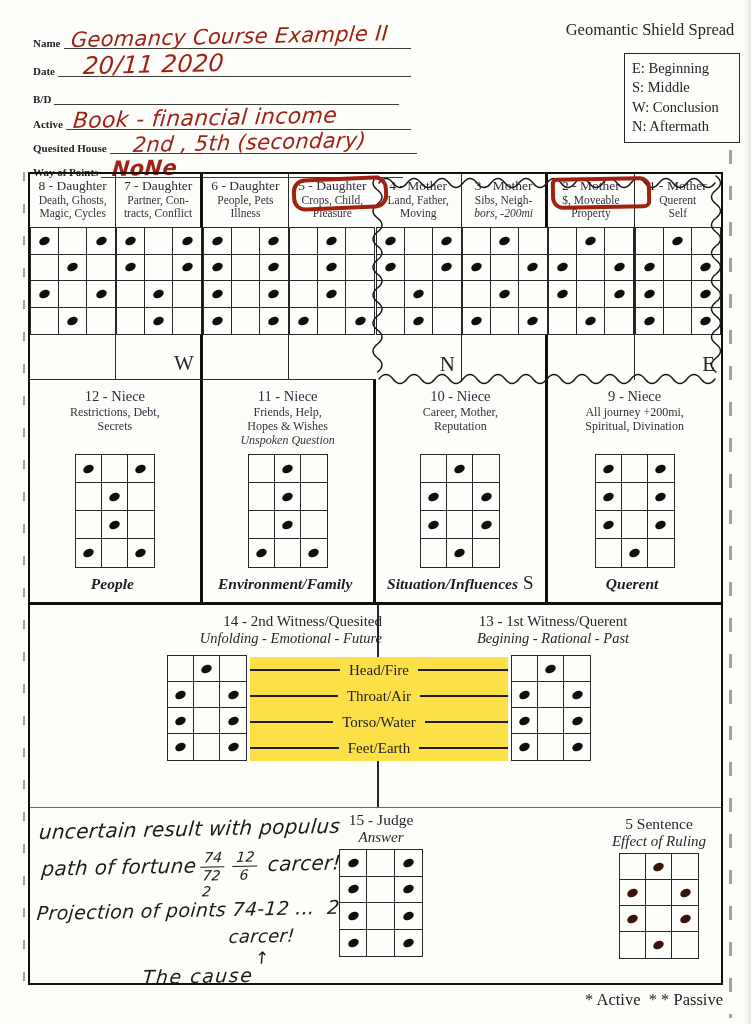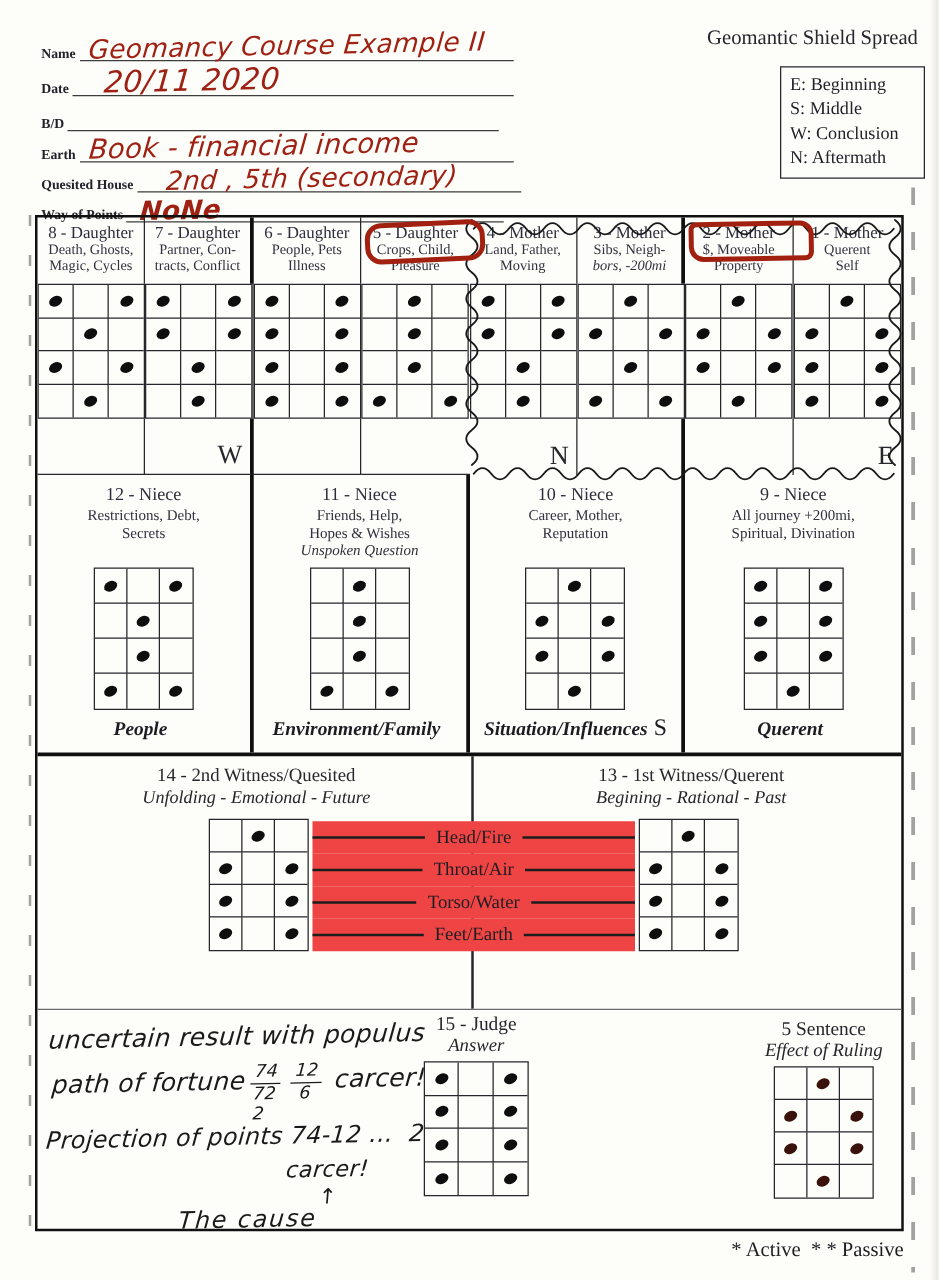--- a/index.html
+++ b/index.html
@@ -71,26 +71,26 @@
   .f-judge{width:82px;height:106px;margin:3px auto 0;}
   .f-sentence{width:78px;height:104px;margin:3px auto 0;}
   .f-sentence .dot{background:#3a120b;}
 
   
   .witness-box{position:relative;height:205px;border-top:3px solid #101010;box-sizing:border-box;}
   .w-divider{position:absolute;left:347px;top:0;bottom:0;width:1.5px;background:#26262b;}
   .w-head{position:absolute;text-align:center;}
   .w-title{font-size:15px;color:#26262c;}
   .w-sub{font-size:14.5px;font-style:italic;color:#26262c;}
-  #w14-head{left:10px;top:8px;width:330px;}
+  #w14-head{left:22px;top:8px;width:330px;text-align:right;}
   #w13-head{left:358px;top:8px;width:330px;}
   #fig14{left:137px;top:50px;}
   #fig13{left:481px;top:50px;}
   .bl-row{position:absolute;left:220px;width:258px;height:26px;display:flex;
-          align-items:center;background:#ef4444;}
+          align-items:center;background:#fde047;}
   .bl-line{flex:1;height:1.4px;background:#1d1d1d;}
   .bl-text{padding:0 9px;font-size:15px;color:#1d1d22;white-space:nowrap;}
 
   
   .judge-row{position:relative;height:180px;border-top:1.5px solid #6a6a6a;box-sizing:border-box;}
   .block{position:absolute;text-align:center;}
   #judge-block{left:285px;top:3px;width:132px;}
   #sentence-block{left:558px;top:7px;width:142px;}
   .b-title{font-size:15.5px;color:#26262c;}
   .b-sub{font-size:15px;font-style:italic;color:#26262c;}
@@ -140,21 +140,21 @@
       <span class="fvalue hand" style="left:24px;font-size:24px;">20/11 2020</span>
     </span>
   </div>
   <div class="frow" id="row-bd">
     <span class="flabel">B/D</span>
     <span class="fline">
       <span class="fvalue hand"></span>
     </span>
   </div>
   <div class="frow" id="row-focus">
-    <span class="flabel">Earth</span>
+    <span class="flabel">Active</span>
     <span class="fline">
       <span class="fvalue hand" style="font-size:22px;">Book - financial income</span>
     </span>
   </div>
   <div class="frow" id="row-quesited">
     <span class="flabel">Quesited House</span>
     <span class="fline">
       <span class="fvalue hand" style="left:22px;">2nd , 5th (secondary)</span>
     </span>
   </div>

